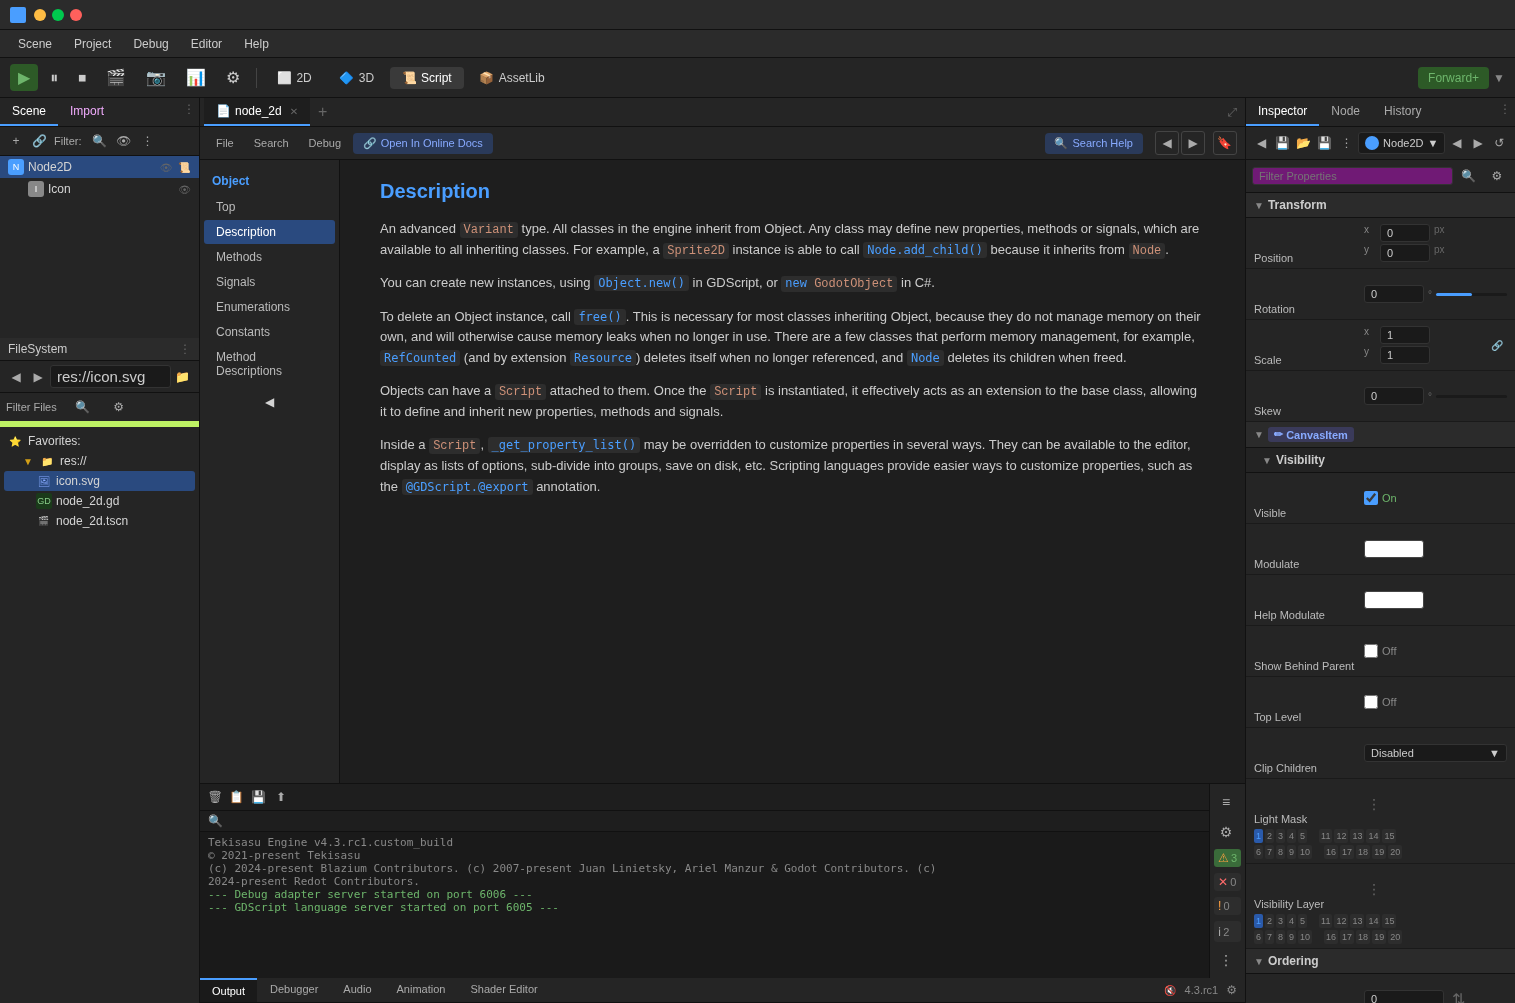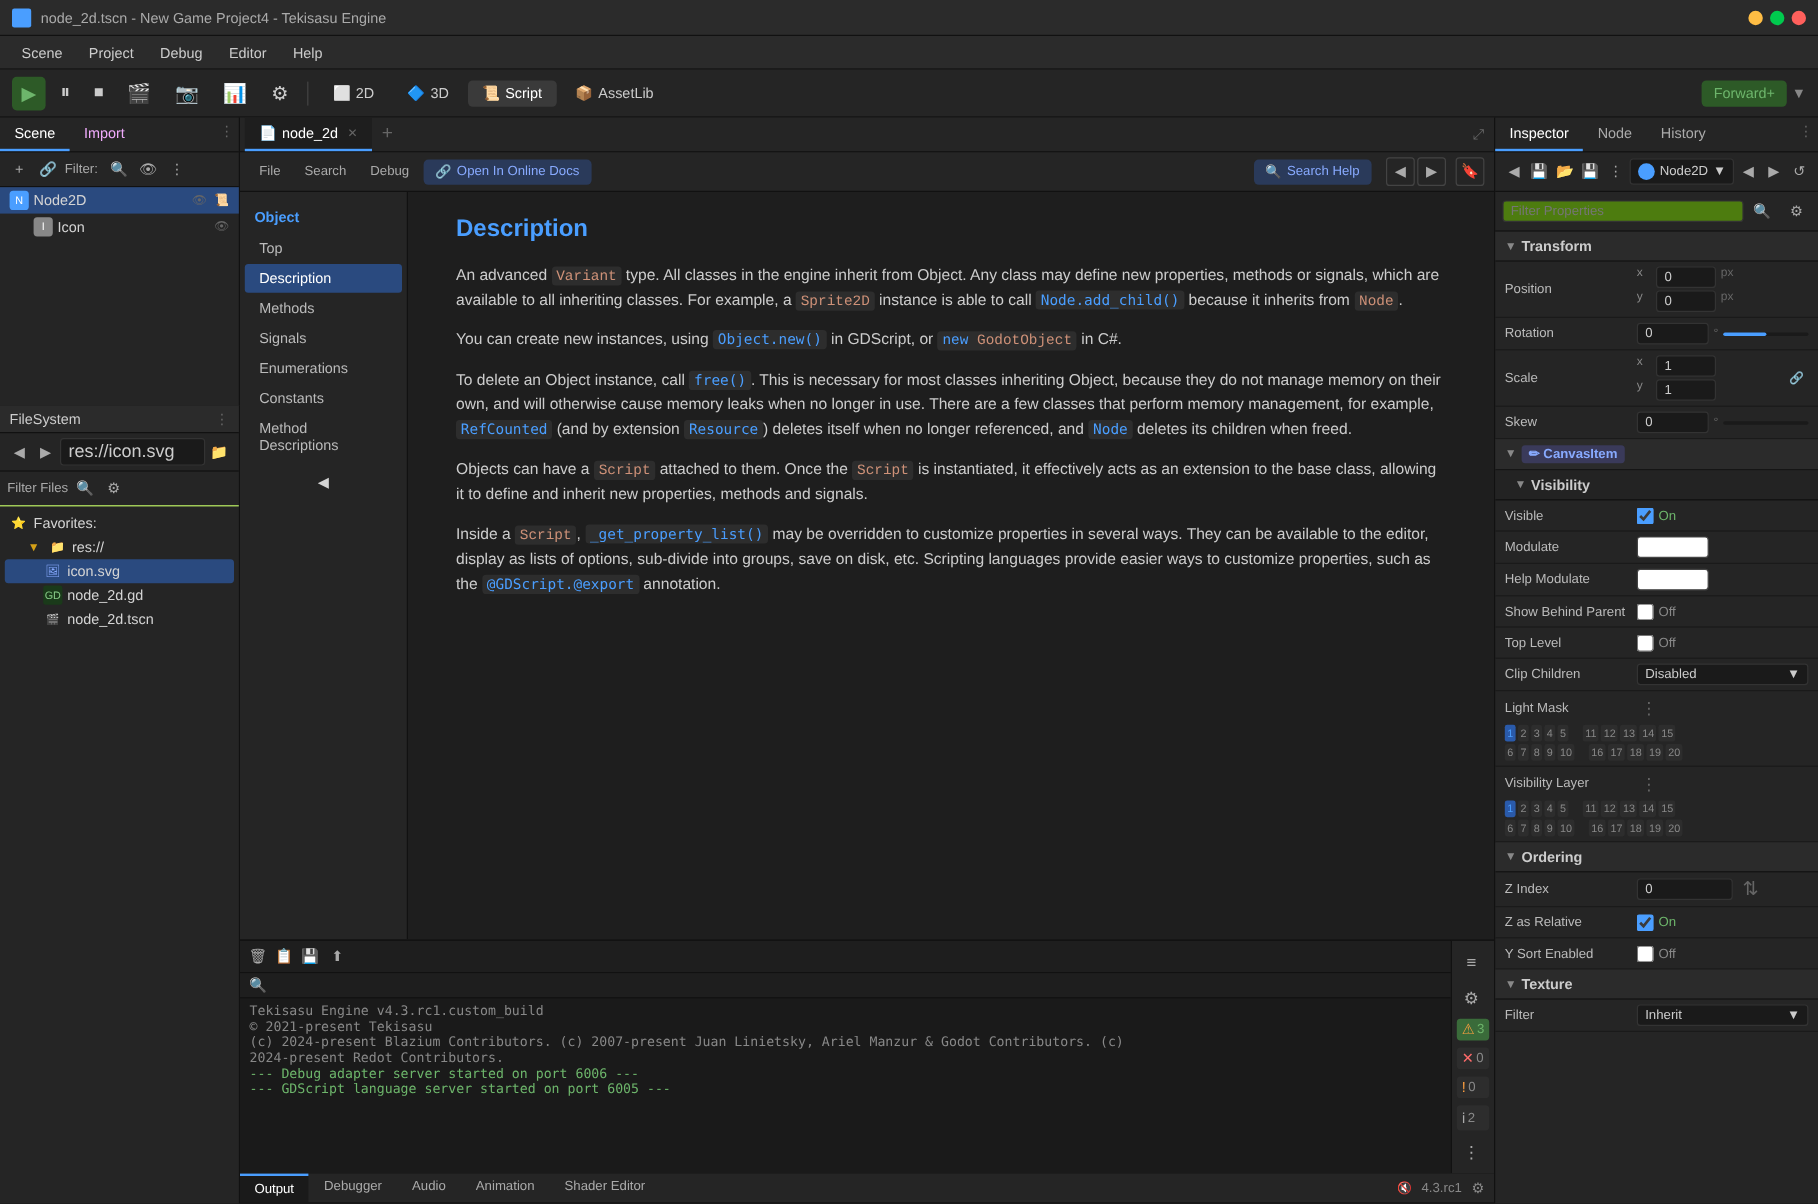--- a/index.html
+++ b/index.html
@@ -45,21 +45,21 @@
     .tree-icon { width: 16px; height: 16px; display: flex; align-items: center; justify-content: center; font-size: 10px; flex-shrink: 0; }
     .node2d-icon { background: #4a9eff; border-radius: 3px; color: white; font-size: 9px; }
     .icon-icon { background: #888; border-radius: 3px; color: white; font-size: 9px; }
     .eye-icon { margin-left: auto; color: #666; font-size: 10px; }
 
     
     #filesystem-panel { flex: 1; background: #252525; display: flex; flex-direction: column; }
     #filesystem-header { padding: 4px 8px; background: #2b2b2b; border-bottom: 1px solid #111; font-size: 12px; color: #ccc; display: flex; align-items: center; justify-content: space-between; }
     .fs-nav { display: flex; gap: 2px; padding: 4px 6px; border-bottom: 1px solid #111; align-items: center; }
     .fs-path { flex: 1; background: #1a1a1a; border: 1px solid #333; border-radius: 3px; padding: 2px 6px; color: #ccc; font-size: 15px; }
-    .fs-filter { display: flex; align-items: center; gap: 4px; padding: 4px 6px; border-bottom: 1px solid #bef264; }
+    .fs-filter { display: flex; align-items: center; gap: 16px; padding: 4px 6px; border-bottom: 6px solid #bef264; }
     .fs-tree { flex: 1; overflow-y: auto; padding: 4px; }
     .fs-item { display: flex; align-items: center; gap: 4px; padding: 2px 4px; cursor: pointer; border-radius: 3px; }
     .fs-item.selected { background: #2a4a7f; }
     .fs-icon { width: 16px; height: 16px; flex-shrink: 0; display: flex; align-items: center; justify-content: center; font-size: 10px; }
     .folder-icon { color: #d4a017; }
     .svg-icon { color: #88aaff; }
     .gd-icon { color: #88cc88; background: #1a3a1a; border-radius: 2px; font-size: 9px; }
     .tscn-icon { color: #aaaaff; border-radius: 2px; font-size: 9px; }
 
     
@@ -93,26 +93,26 @@
 
     
     #inspector-panel { width: 270px; background: #252525; border-left: 1px solid #111; display: flex; flex-direction: column; }
     #inspector-tabs { display: flex; border-bottom: 1px solid #111; }
     .inspector-tab { padding: 6px 12px; cursor: pointer; font-size: 12px; color: #aaa; }
     .inspector-tab.active { color: #fff; border-bottom: 2px solid #4a9eff; }
     #inspector-toolbar { display: flex; align-items: center; padding: 4px 6px; gap: 2px; border-bottom: 1px solid #111; }
     .insp-btn { width: 24px; height: 24px; background: transparent; border: none; color: #aaa; cursor: pointer; display: flex; align-items: center; justify-content: center; font-size: 12px; border-radius: 3px; }
     .node-select { flex: 1; background: #1a1a1a; border: 1px solid #333; border-radius: 3px; padding: 3px 6px; color: #ccc; font-size: 11px; display: flex; align-items: center; gap: 4px; }
     #filter-properties { display: flex; align-items: center; padding: 4px 6px; border-bottom: 1px solid #111; gap: 4px; }
-    .filter-props-input { flex: 1; background: #4d7c0f; border: 1px solid #333; border-radius: 3px; padding: 2px 6px; color: #ccc; font-size: 11px; }
+    .filter-props-input { flex: 1; background: #701a75; border: 1px solid #333; border-radius: 3px; padding: 2px 6px; color: #ccc; font-size: 11px; }
     #inspector-content { flex: 1; overflow-y: auto; }
     .section-header { display: flex; align-items: center; gap: 4px; padding: 5px 8px; background: #2b2b2b; cursor: pointer; border-bottom: 1px solid #111; font-size: 12px; color: #ccc; font-weight: 600; }
     .section-arrow { color: #888; font-size: 10px; }
     .prop-row { display: flex; align-items: center; padding: 4px 8px; border-bottom: 1px solid #1a1a1a; min-height: 26px; }
-    .prop-label { width: 110px; color: #bbb; font-size: 11px; flex-shrink: 0; }
+    .prop-label { width: 110px; color: #bbb; font-size: 11px; flex-shrink: 0; margin-top: 30px; }
     .prop-value { flex: 1; display: flex; align-items: center; gap: 4px; }
     .prop-number { background: #1a1a1a; border: 1px solid #333; border-radius: 3px; padding: 2px 6px; color: #ccc; font-size: 11px; width: 50px; }
     .prop-unit { color: #666; font-size: 10px; }
     .prop-checkbox { width: 14px; height: 14px; accent-color: #4a9eff; }
     .prop-checked-label { color: #6db56b; font-size: 11px; }
     .prop-color { width: 60px; height: 18px; border-radius: 3px; border: 1px solid #444; }
     .prop-dropdown { background: #1a1a1a; border: 1px solid #333; border-radius: 3px; padding: 2px 6px; color: #ccc; font-size: 11px; flex: 1; display: flex; align-items: center; justify-content: space-between; cursor: pointer; }
     .link-icon { color: #888; font-size: 10px; }
     .coord-row { display: flex; gap: 4px; width: 100%; }
     .coord-label { color: #888; font-size: 10px; width: 12px; flex-shrink: 0; }
@@ -137,21 +137,20 @@
     
     ::-webkit-scrollbar { width: 6px; height: 6px; }
     ::-webkit-scrollbar-track { background: #1a1a1a; }
     ::-webkit-scrollbar-thumb { background: #444; border-radius: 3px; }
   </style>
 </head>
 <body>
 
 <div id="titlebar">
   <div class="app-icon"></div>
-  <span class="title">node_2d.tscn - New Game Project4 - Tekisasu Engine</span>
   <div class="win-btns">
     <div class="win-btn min"></div>
     <div class="win-btn max"></div>
     <div class="win-btn close"></div>
   </div>
 </div>
 
 <div id="menubar">
   <span class="menu-item">Scene</span>
   <span class="menu-item">Project</span>

